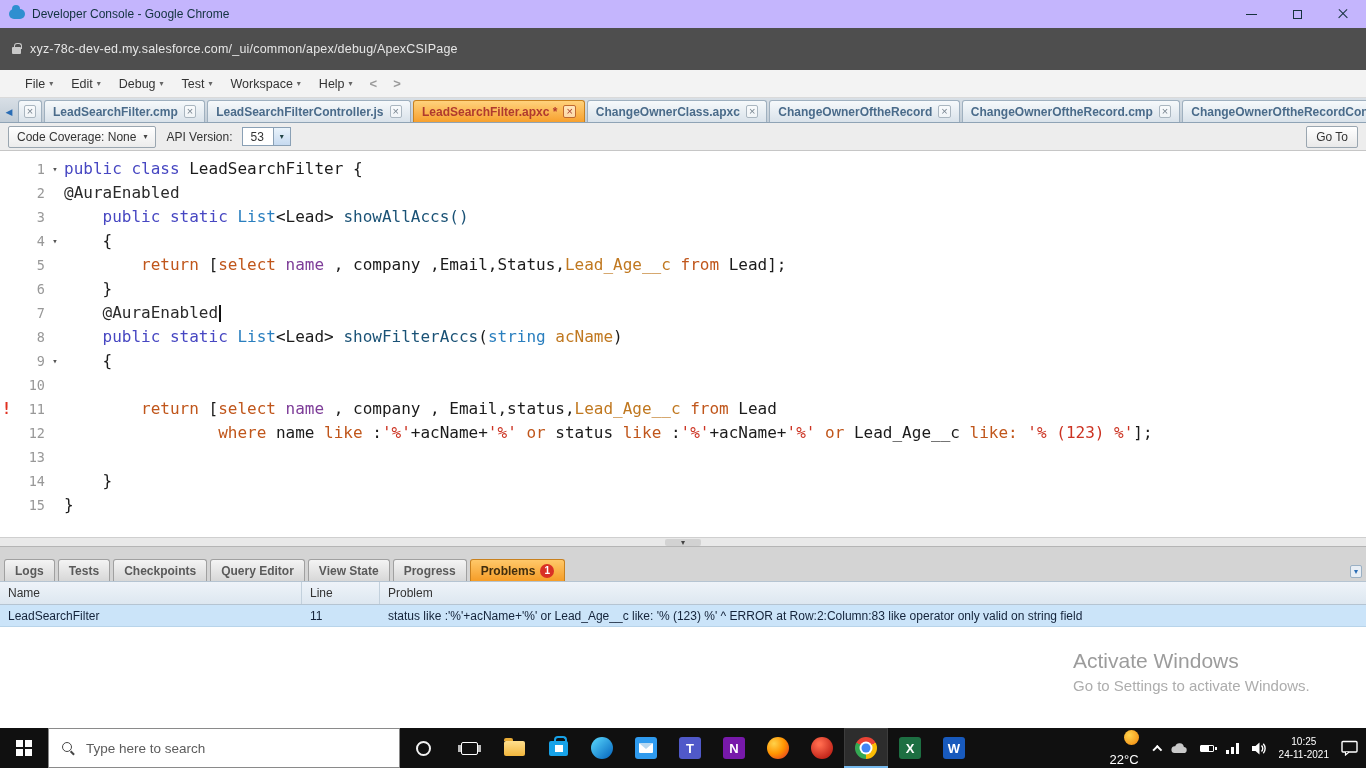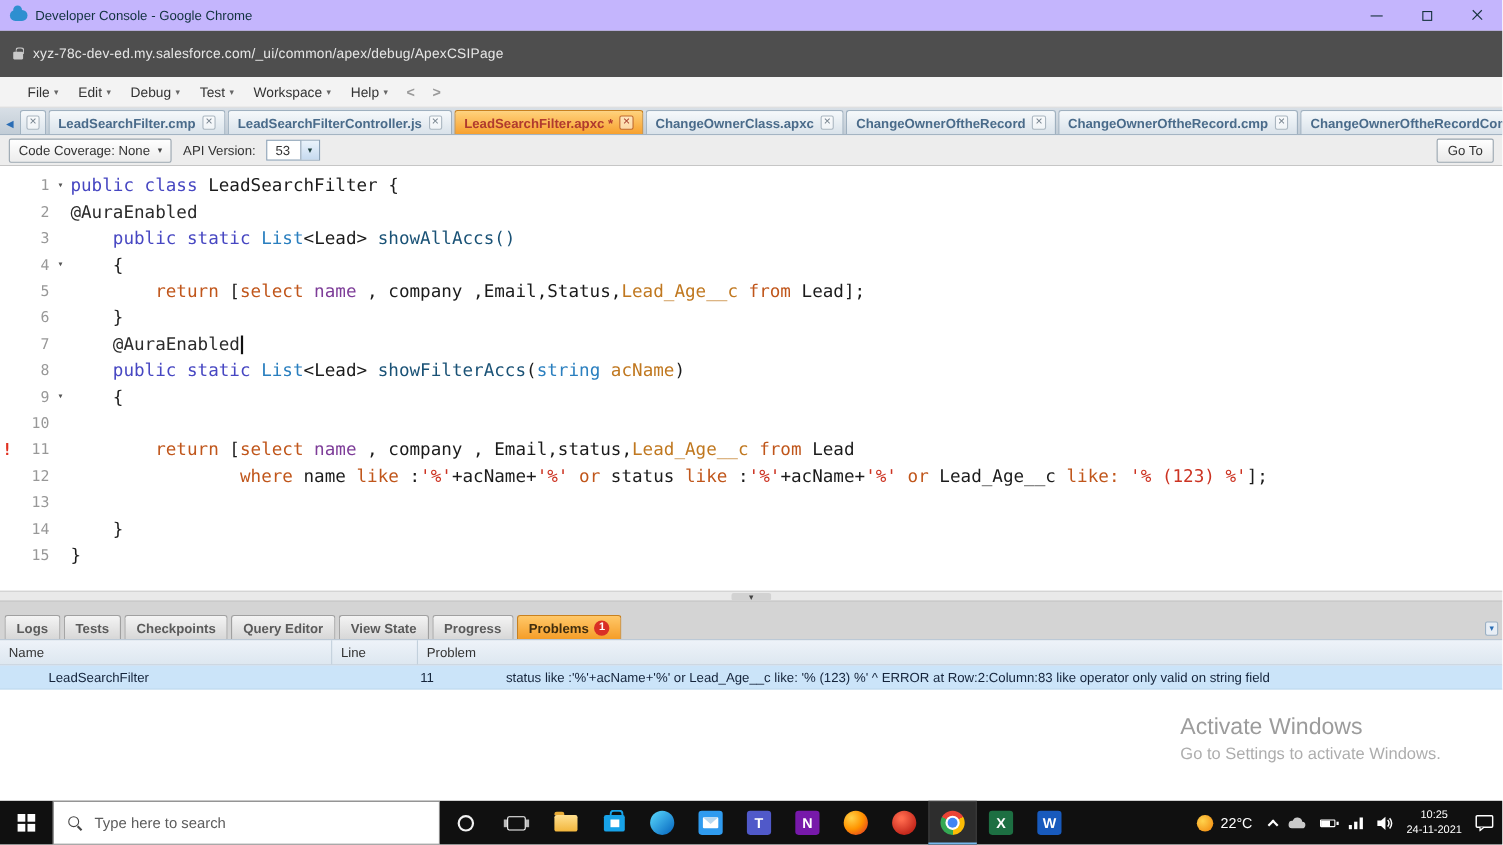--- a/index.html
+++ b/index.html
@@ -81,21 +81,21 @@
   .badge{width:14px;height:14px;border-radius:50%;background:#d93025;color:#fff;font-size:10px;display:flex;align-items:center;justify-content:center;font-weight:bold;}
   .panel-scroll{margin-left:auto;margin-bottom:3px;color:#2a6db5;font-size:8px;border:1px solid #9ab0c4;background:#e8eef5;padding:1px 3px;border-radius:2px;}
 
   
   .ptable-head{flex:0 0 24px;display:flex;align-items:stretch;background:linear-gradient(#eef3f9,#dde7f0);border-top:1px solid #b5c4d2;border-bottom:1px solid #b5c4d2;font-size:12px;color:#333;}
   .cell{display:flex;align-items:center;padding-left:8px;overflow:hidden;white-space:nowrap;}
   .c-name{flex:0 0 302px;border-right:1px solid #c2d0dc;}
   .c-line{flex:0 0 78px;border-right:1px solid #c2d0dc;}
   .c-prob{flex:1;}
   .prow{height:22px;display:flex;align-items:stretch;background:#cbe4f9;border-bottom:1px solid #b8d4ea;font-size:12px;color:#14233a;}
-  .prow .c-name,.prow .c-line{border-right:1px solid transparent;margin-left:36px;}
+  .prow .c-name,.prow .c-line{border-right:1px solid transparent;}
   .filler{flex:1;background:#fff;}
 
   
   .watermark{position:absolute;left:1073px;top:649px;pointer-events:none;}
   .wm1{font-size:21px;color:#9c9c9c;}
   .wm2{font-size:15px;color:#adadad;margin-top:4px;}
 
   
   .taskbar{flex:0 0 40px;background:#101010;display:flex;align-items:stretch;color:#fff;}
   .tb-start{width:48px;display:flex;align-items:center;justify-content:center;}
@@ -125,21 +125,21 @@
   .ic-mail::after{content:"";position:absolute;left:4px;top:6px;width:0;height:0;border-left:7px solid transparent;border-right:7px solid transparent;border-top:6px solid #b8d8f0;}
   .ic-teams{background:#5059c9;}
   .ic-onenote{background:#7719aa;}
   .ic-excel{background:#1d6f42;}
   .ic-word{background:#185abd;}
   .ic-firefox{width:22px;height:22px;border-radius:50%;background:radial-gradient(circle at 32% 30%,#ffd24a,#ff9400 48%,#e8471f 85%);}
   .ic-opera{width:22px;height:22px;border-radius:50%;background:radial-gradient(circle at 38% 32%,#ff6a4d 8%,#c5281c 72%);}
   .ic-chrome{width:22px;height:22px;border-radius:50%;background:conic-gradient(from -60deg,#ea4335 0 120deg,#fbbc05 0 240deg,#34a853 0 360deg);position:relative;}
   .ic-chrome::after{content:"";position:absolute;left:50%;top:50%;width:9px;height:9px;transform:translate(-50%,-50%);background:#4285f4;border-radius:50%;box-shadow:0 0 0 2px #fff;}
   .tb-tray{margin-left:auto;display:flex;align-items:center;gap:12px;padding-right:8px;}
-  .weather{display:flex;align-items:flex-end;gap:7px;font-size:13px;}
+  .weather{display:flex;align-items:flex-end;gap:7px;font-size:13px;flex-direction:column;}
   .sun{width:15px;height:15px;border-radius:50%;background:radial-gradient(circle at 35% 35%,#ffd34d,#f59a1c 72%);}
   .chev-up{width:7px;height:7px;border:solid #fff;border-width:2px 2px 0 0;transform:rotate(-45deg) translate(1px,3px);}
   .battery{position:relative;width:14px;height:7px;border:1.4px solid #fff;border-radius:1px;background:linear-gradient(to right,#fff 0 70%,transparent 70%);}
   .battery::after{content:"";position:absolute;right:-4px;top:1px;width:2px;height:3px;background:#fff;}
   .tray-clock{font-size:10px;line-height:1.35;text-align:center;}
   svg{display:block;}
 </style>
 </head>
 <body>
 

